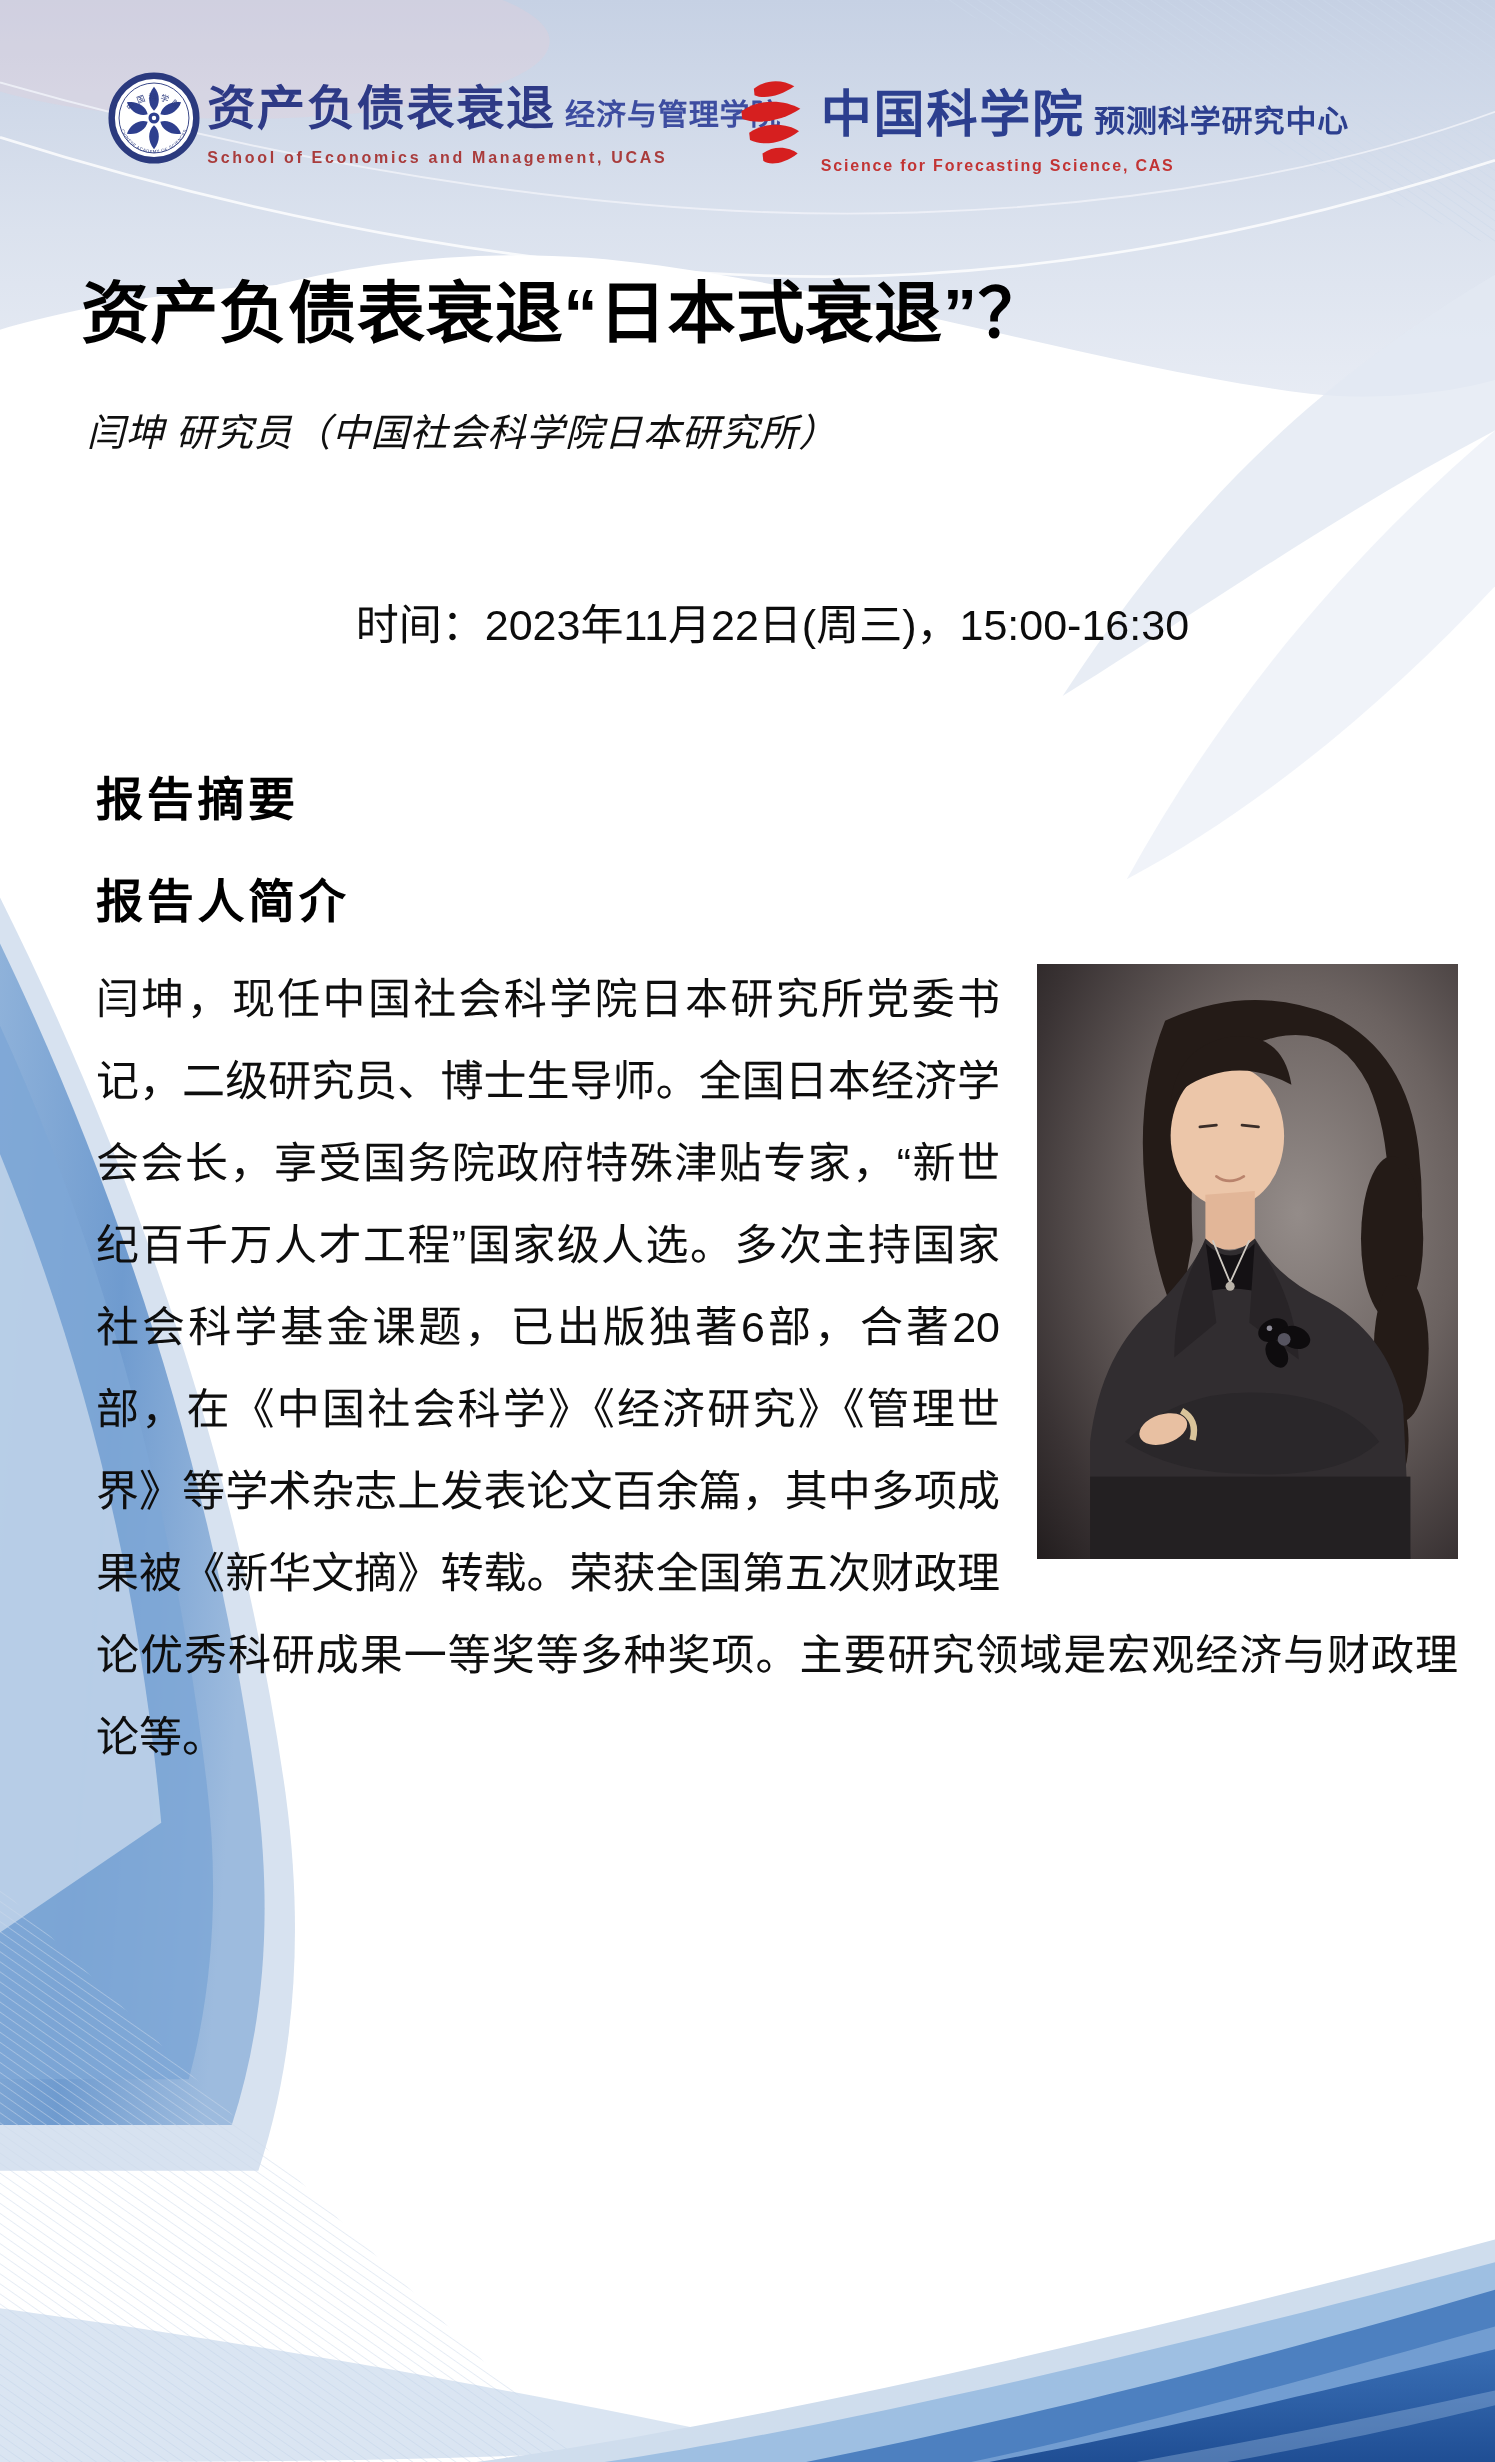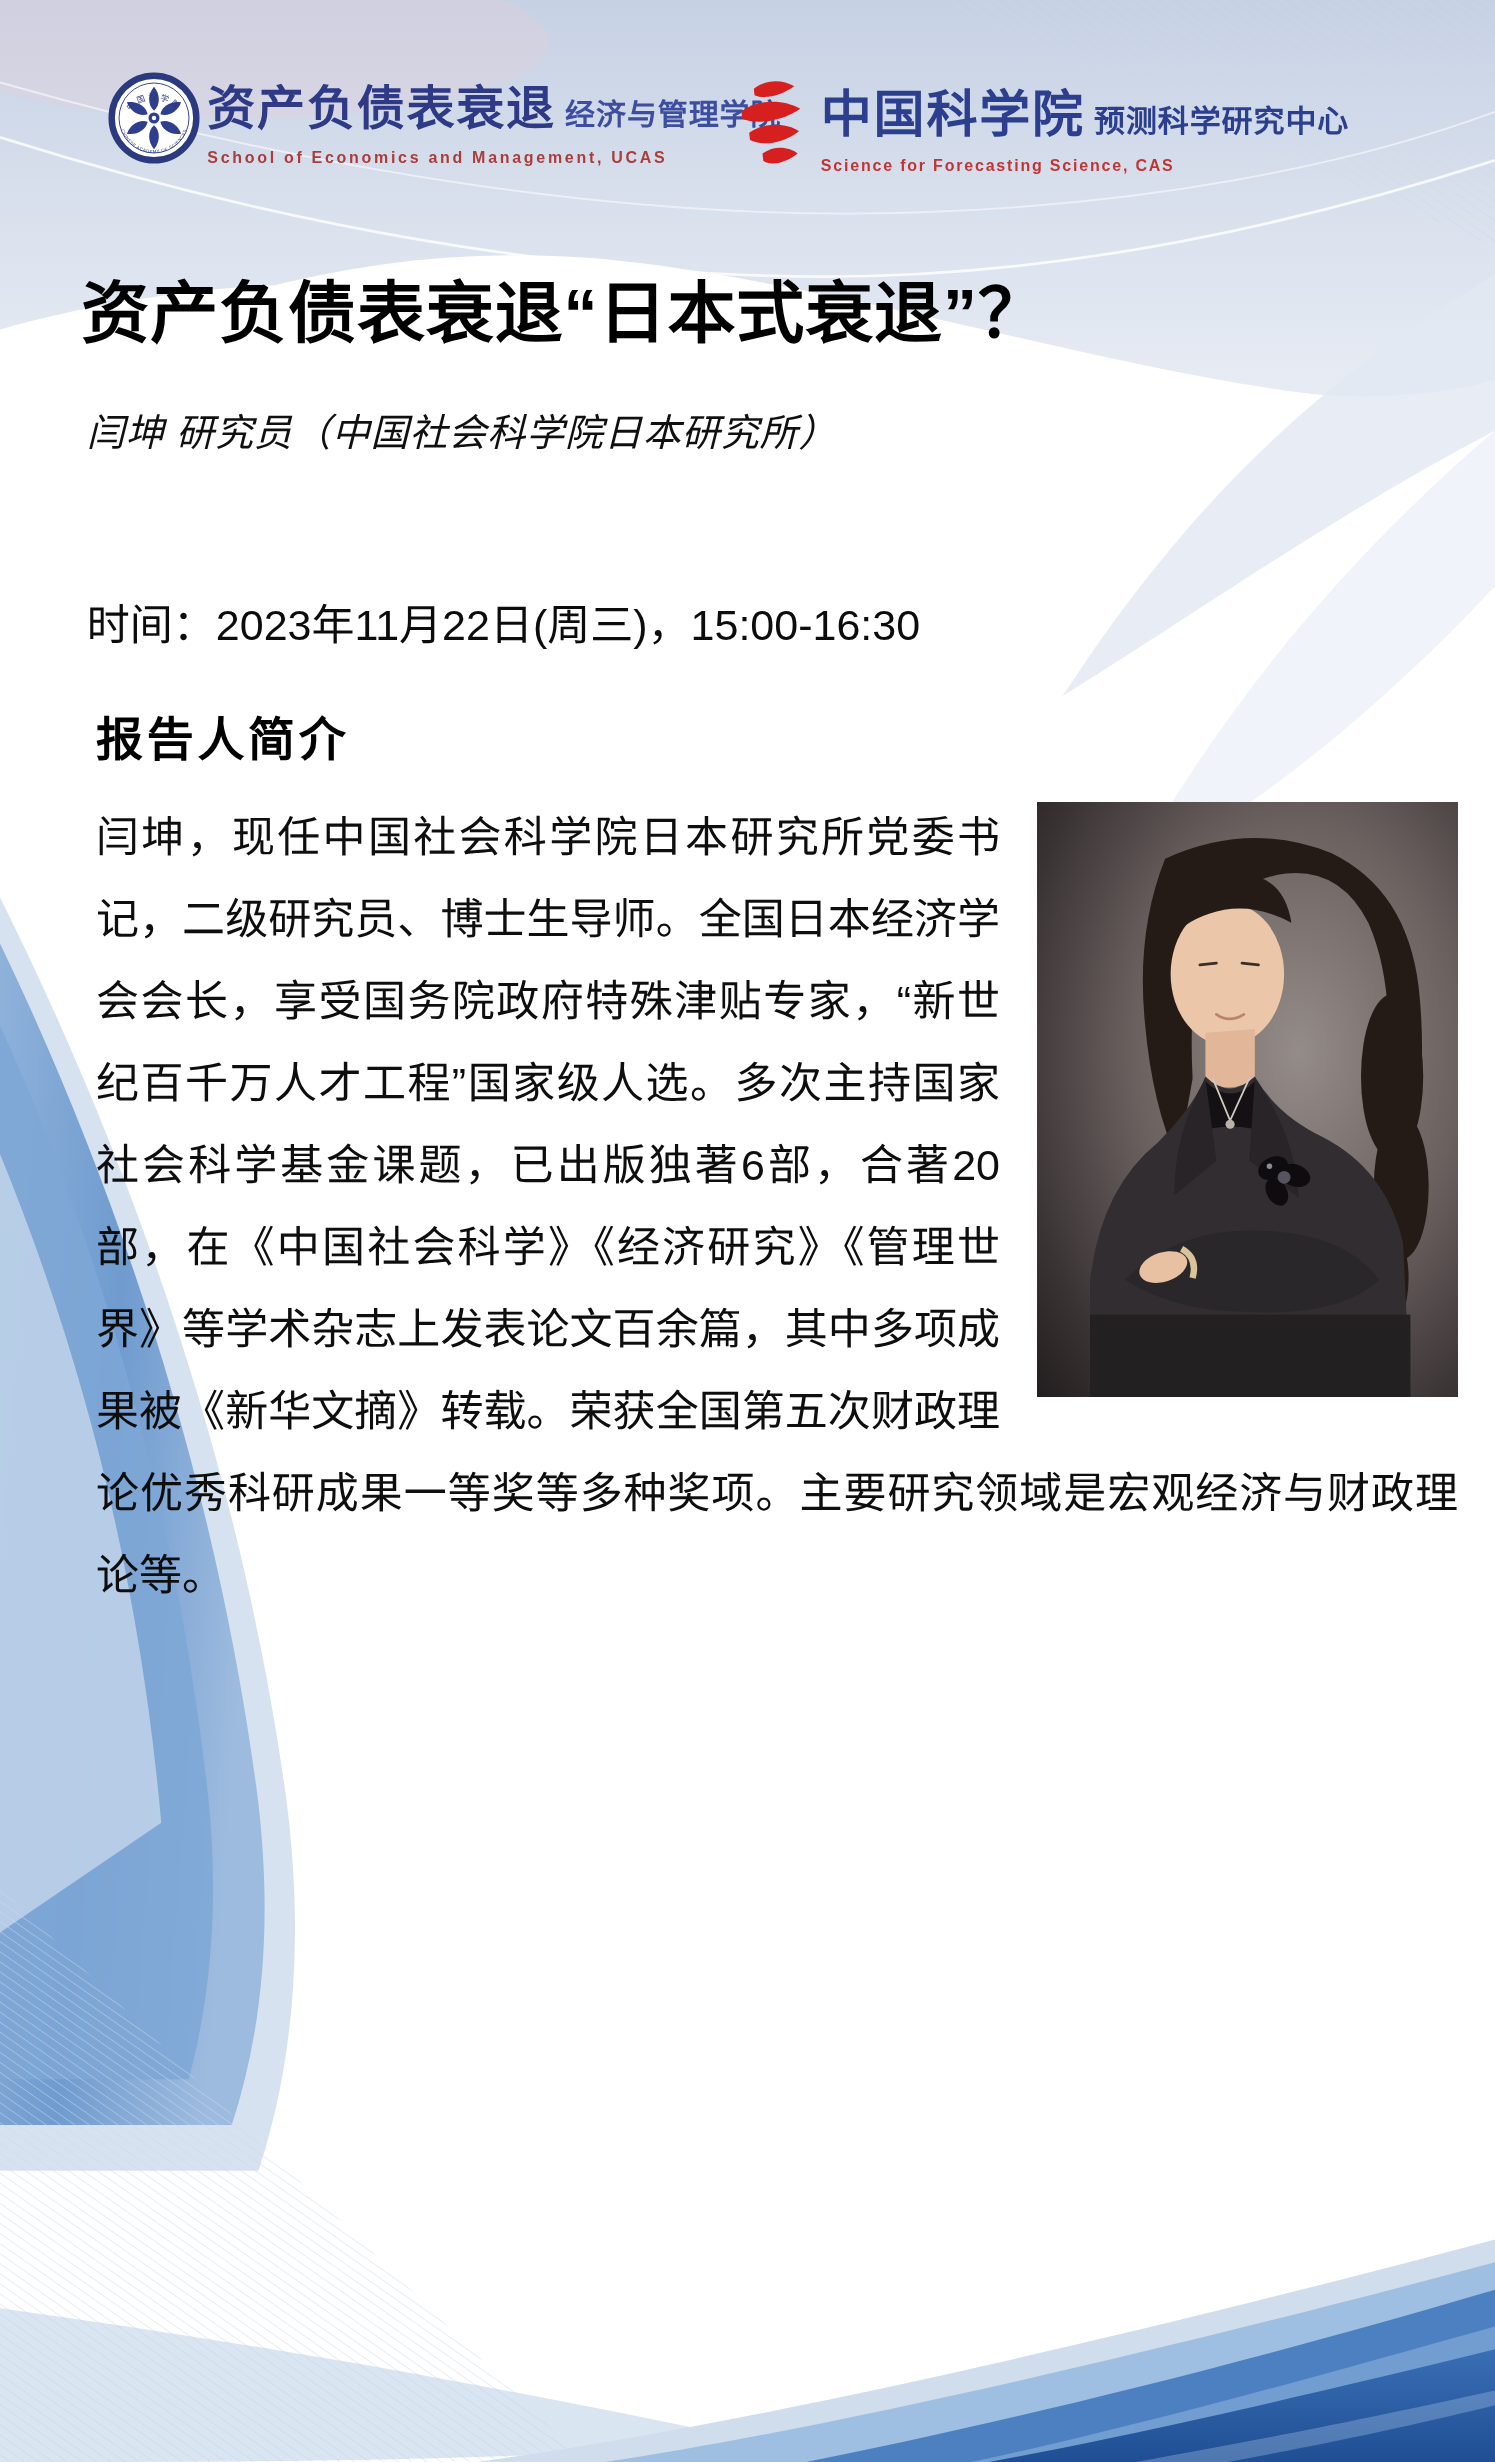--- a/index.html
+++ b/index.html
@@ -36,21 +36,21 @@
     margin:275px 0 0 -14.7px;
     font-size:68px;line-height:1.12;font-weight:900;color:#000;
     letter-spacing:0.9px;white-space:nowrap;
   }
   .speaker{
     margin:51px 0 0 -9.2px;
     font-size:38px;font-style:italic;font-weight:500;color:#101010;
     letter-spacing:0.9px;
   }
   .schedule{margin:125px 0 0 -9.2px;font-size:43px;line-height:86px;color:#0c0c0c;}
-  .schedule p{margin:0;}
+  .schedule p{margin:0;text-align:center;}
   h2.sec{
     margin:93px 0 0 0;
     font-size:47px;font-weight:800;color:#000;letter-spacing:3.7px;
   }
   h2.sec.bio{margin-top:33px;}
   .bodytext{
     font-size:43px;line-height:87px;color:#0e0e0e;
     text-align:justify;text-justify:inter-character;
     margin:26px 0 0 0;
   }
@@ -176,20 +176,21 @@
     <h1 class="title">资产负债表衰退“日本式衰退”？</h1>
 
     <p class="speaker">闫坤 研究员（中国社会科学院日本研究所）</p>
 
     <div class="schedule">
       <p>
         <span>时间：</span><span>2023年11月22日(周三)，15:00-16:30</span>
       </p>
     </div>
 
+    <h2 class="sec">报告摘要</h2>
 
     <h2 class="sec bio">报告人简介</h2>
 
     <div class="bio-wrap">
       <div class="photo">
         <svg viewBox="0 0 460 650" preserveAspectRatio="none">
           <defs>
             <radialGradient id="pBg" cx="0.62" cy="0.42" r="0.85">
               <stop offset="0" stop-color="#948c89"></stop>
               <stop offset="0.45" stop-color="#6b6260"></stop>

